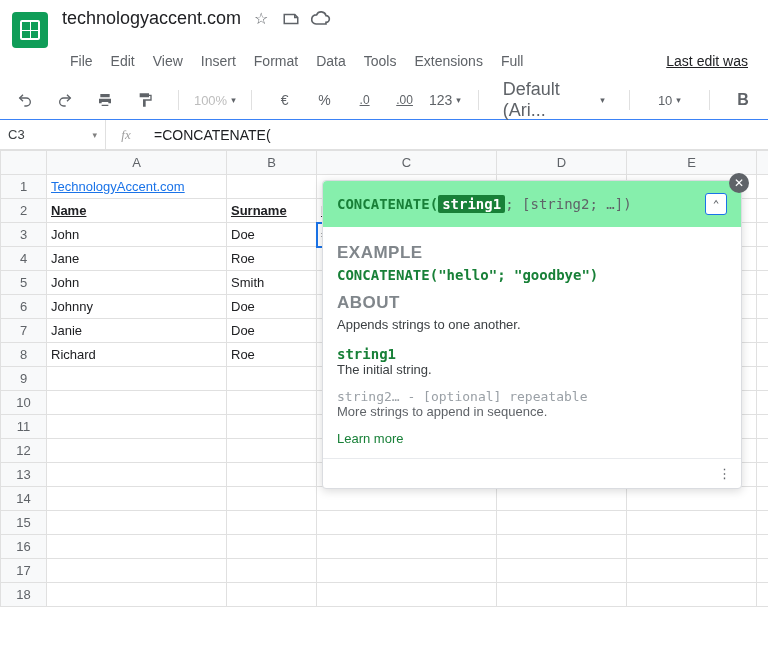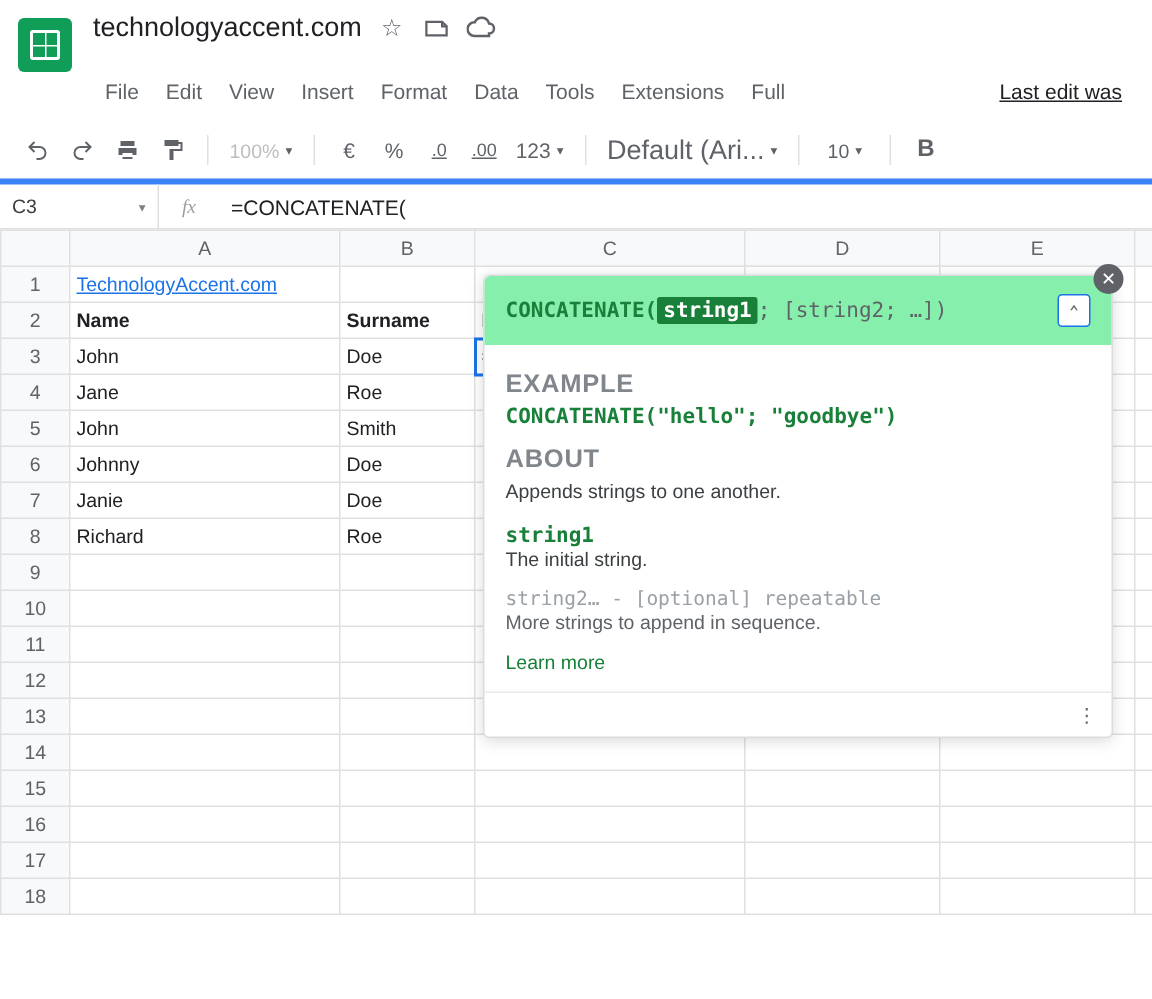--- a/index.html
+++ b/index.html
@@ -8,42 +8,42 @@
   .logo { width:36px; height:36px; background:#0f9d58; border-radius:4px; display:flex; align-items:center; justify-content:center; margin-right:14px; margin-top:4px; flex-shrink:0; }
   .logo-inner { width:20px; height:20px; background:#fff; border-radius:2px; display:grid; grid-template-columns:1fr 1fr; grid-template-rows:1fr 1fr; gap:1px; padding:2px; }
   .logo-inner span { background:#0f9d58; }
   .title-area { flex:1; }
   .doc-title-row { display:flex; align-items:center; gap:10px; margin-bottom:4px; }
   .doc-title { font-size:18px; color:#202124; }
   .title-icon { color:#5f6368; font-size:16px; width:20px; height:20px; display:flex; align-items:center; justify-content:center; cursor:pointer; }
   .menubar { display:flex; gap:2px; font-size:14px; color:#5f6368;margin-top:20px; }
   .menubar span { padding:4px 8px; border-radius:4px; cursor:pointer; }
   .last-edit { margin-left:auto; color:#202124; text-decoration:underline; font-size:14px; padding:4px 0 4px 8px; white-space:nowrap;text-align:right; }
-  .toolbar { display:flex; align-items:center; gap:4px; padding:6px 12px; border-bottom:4px solid #3b82f6; margin-top:8px; }
+  .toolbar { display:flex; align-items:center; gap:14px; padding:6px 12px; border-bottom:1px solid #3b82f6; margin-top:8px; }
   .tbtn { min-width:26px; height:26px; display:flex; align-items:center; justify-content:center; color:#5f6368; font-size:14px; cursor:pointer; border-radius:2px; padding:0 4px; }
   .tbtn.dd::after { content:"▾"; font-size:9px; margin-left:4px; color:#5f6368; }
   .tsep { width:1px; height:20px; background:#e0e0e0; margin:0 6px; }
   .toolbar .zoom { color:#bdbdbd; font-size:13px; }
   .toolbar .font { font-size:18px; }
   .toolbar .size { font-size:13px; min-width:40px; }
   .toolbar .bold { font-weight:bold; font-size:16px; }
   .fbar { display:flex; align-items:center; border-bottom:1px solid #e0e0e0; height:30px; }
   .namebox { width:106px; padding:0 8px; font-size:13px; color:#3c4043; display:flex; align-items:center; justify-content:space-between; border-right:1px solid #e0e0e0; height:100%; }
   .namebox::after{ content:"▾"; font-size:9px; color:#808080; }
   .fx { width:40px; display:flex; align-items:center; justify-content:center; font-style:italic; font-family:Georgia,serif; color:#9e9e9e; }
   .formula-input { flex:1; padding:0 8px; font-size:14px; font-family:inherit; color:#202124; display:flex; align-items:center; }
   .grid-wrap { position:relative; }
   table.grid { border-collapse:collapse; table-layout:fixed; width:768px; }
   table.grid th, table.grid td { border:1px solid #e0e0e0; font-size:13px; font-family:Arial; overflow:hidden; white-space:nowrap; }
   .corner { width:46px; height:24px; background:#f8f9fa; }
   .colh { background:#f8f9fa; text-align:center; color:#5f6368; font-weight:normal; height:24px; }
   .rowh { background:#f8f9fa; text-align:center; color:#5f6368; font-weight:normal; width:46px; height:24px; font-size:12px; }
   td.cell { height:24px; padding:0 4px; text-align:left; vertical-align:middle; }
   td.link { color:#1a73e8; text-decoration:underline; }
-  td.hdr { font-weight:bold; }
+  td.hdr { font-weight:bold;text-decoration:underline; }
   td.active { outline:2px solid #1a73e8; outline-offset:-1px; background:#fff; font-size:14px; }
   .tooltip { position:absolute; left:322px; top:30px; width:420px; background:#fff; border:1px solid #dadce0; border-radius:4px; box-shadow:0 2px 10px rgba(0,0,0,0.15); font-size:13px; }
   .tt-close { position:absolute; right:-8px; top:-8px; width:20px; height:20px; border-radius:50%; background:#5f6368; color:#fff; display:flex; align-items:center; justify-content:center; font-size:12px; cursor:pointer; }
   .tt-sig { background:#86efac; padding:12px 14px; font-family:Menlo,Consolas,monospace; font-size:14px; color:#188038; font-weight:bold; display:flex; align-items:center; border-radius:4px 4px 0 0; }
   .tt-sig .arg1 { background:#188038; color:#fff; padding:1px 4px; border-radius:2px; }
   .tt-sig .rest { color:#5f6368; font-weight:normal; }
   .tt-collapse { margin-left:auto; width:22px; height:22px; border:1.5px solid #1a73e8; border-radius:3px; display:flex; align-items:center; justify-content:center; color:#5f6368; font-size:11px; cursor:pointer; background:#fff; }
   .tt-body { padding:10px 14px 12px; }
   .tt-label { color:#80868b; font-size:17px; letter-spacing:0.5px; font-weight:bold; margin:6px 0 4px; }
   .tt-ex { font-family:Menlo,Consolas,monospace; color:#188038; font-weight:bold; font-size:14px; margin-bottom:10px; }

